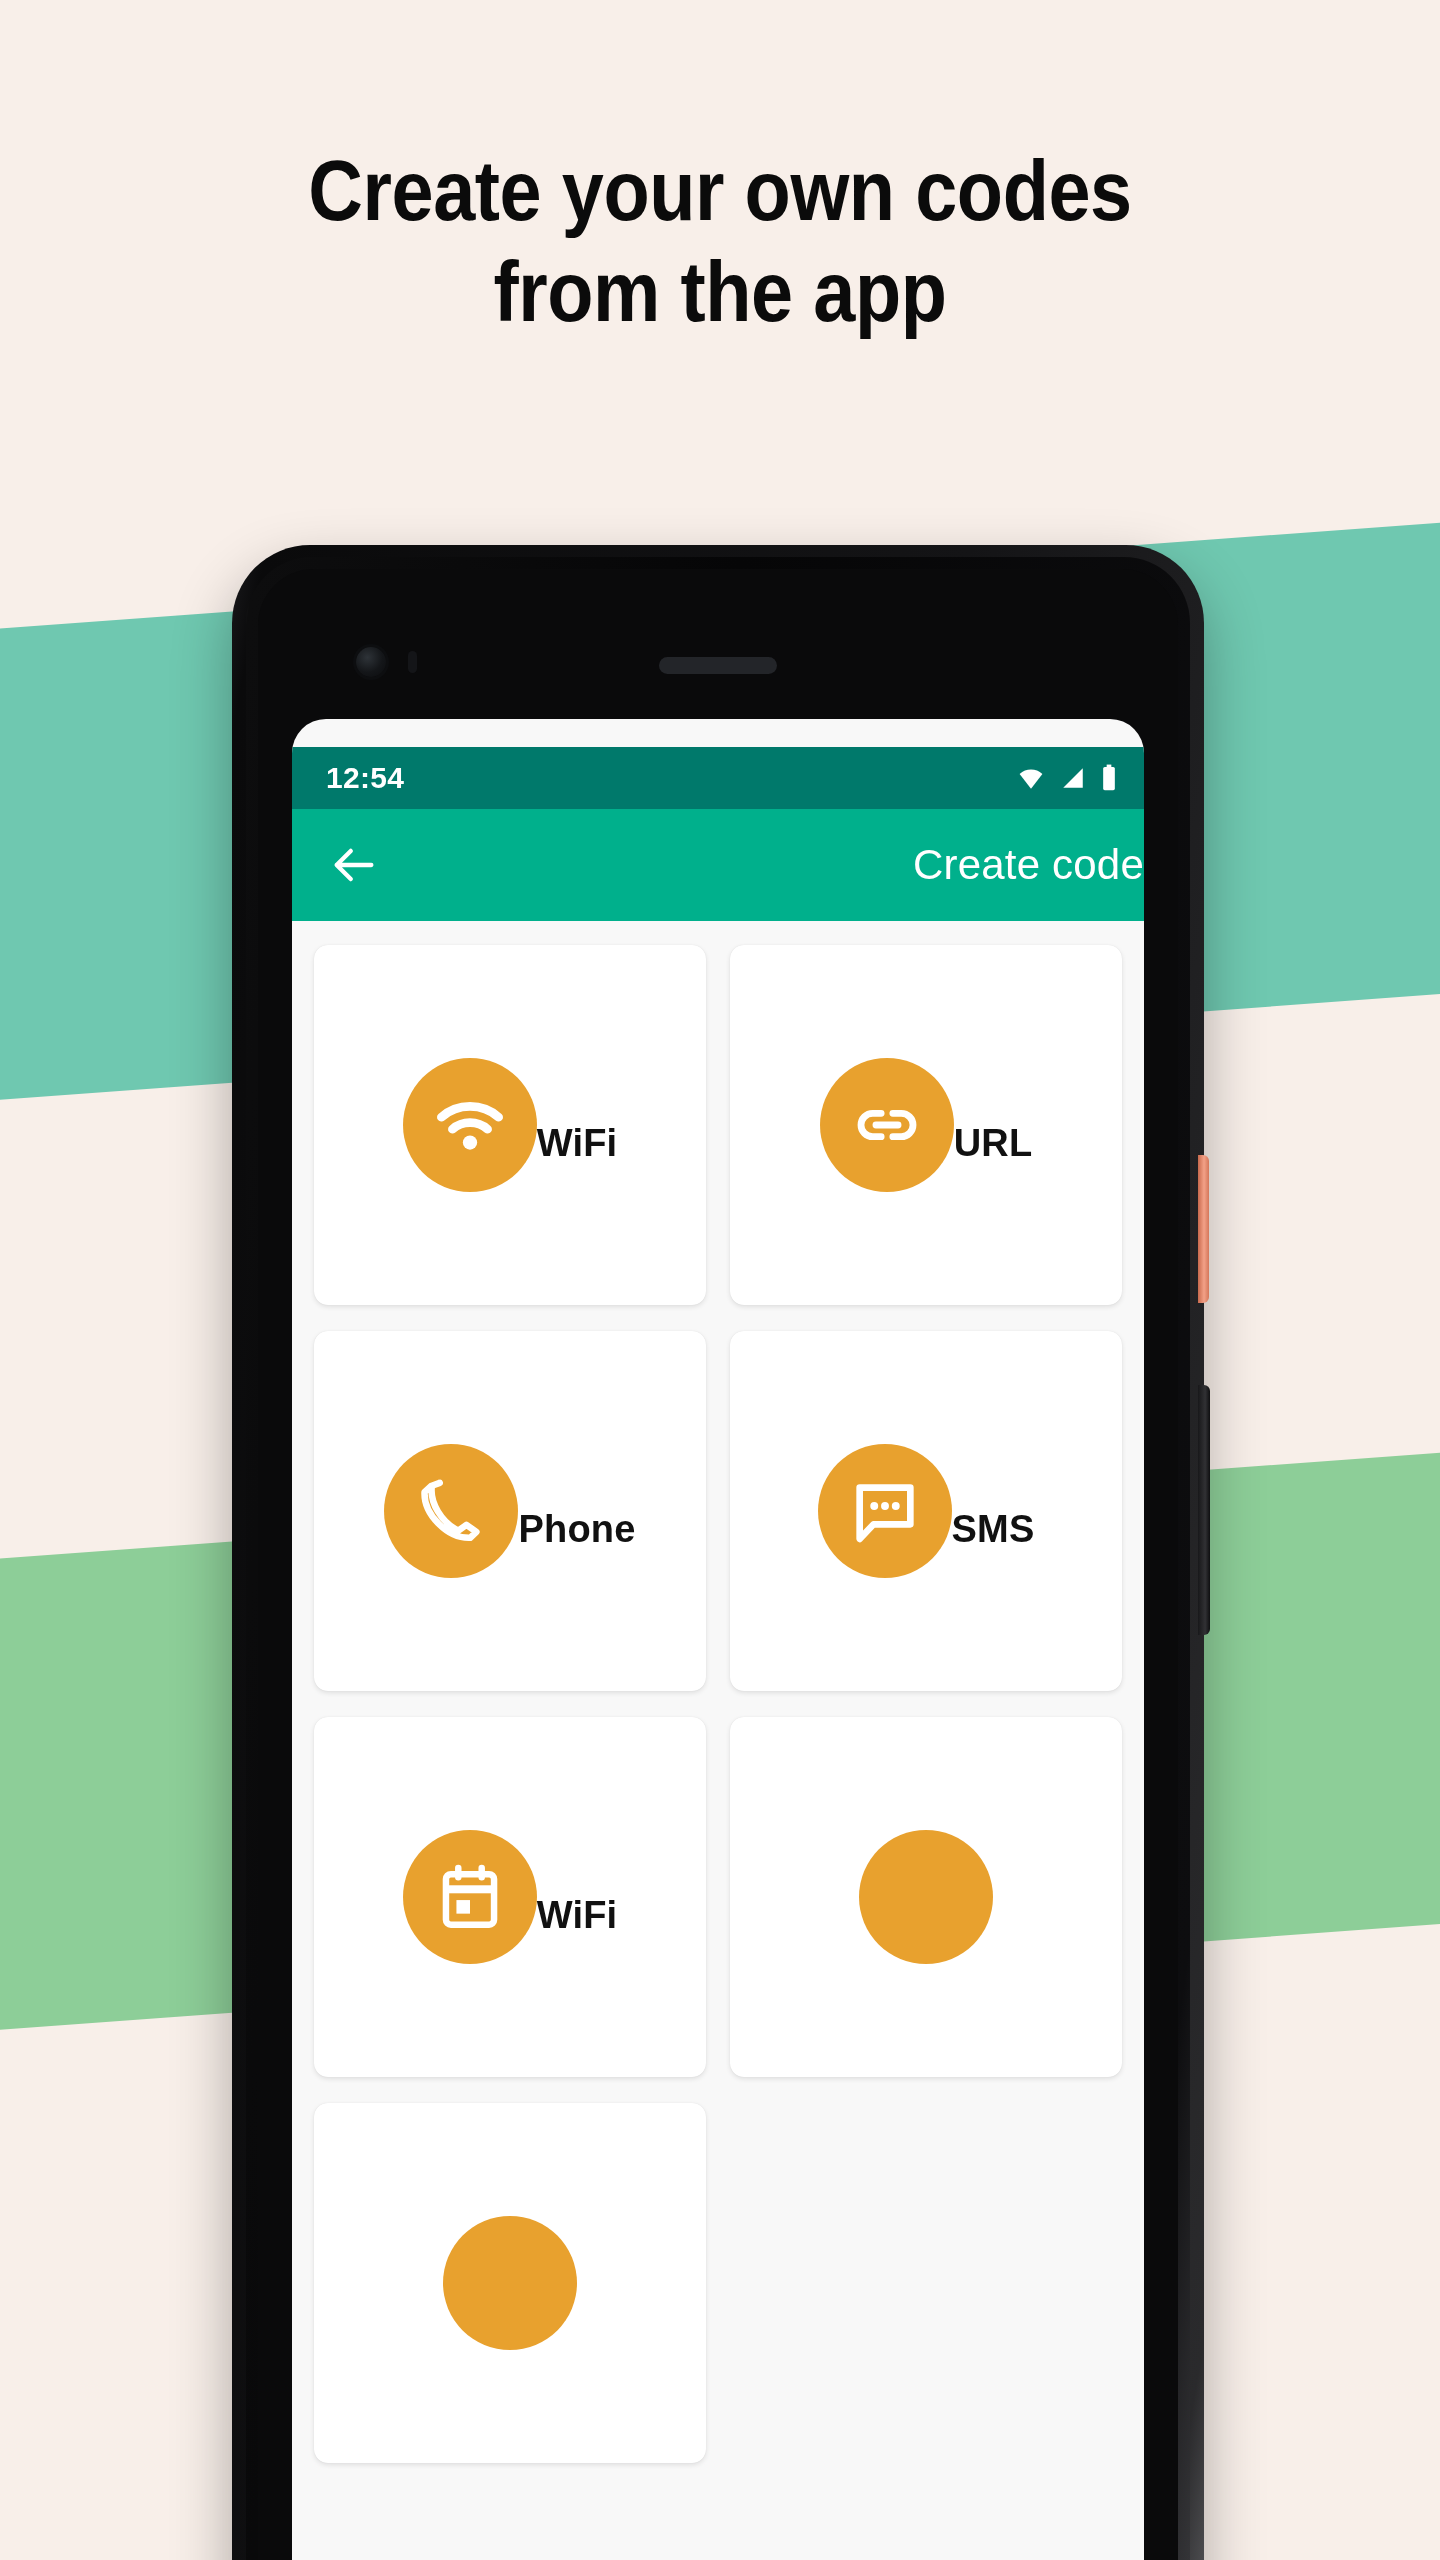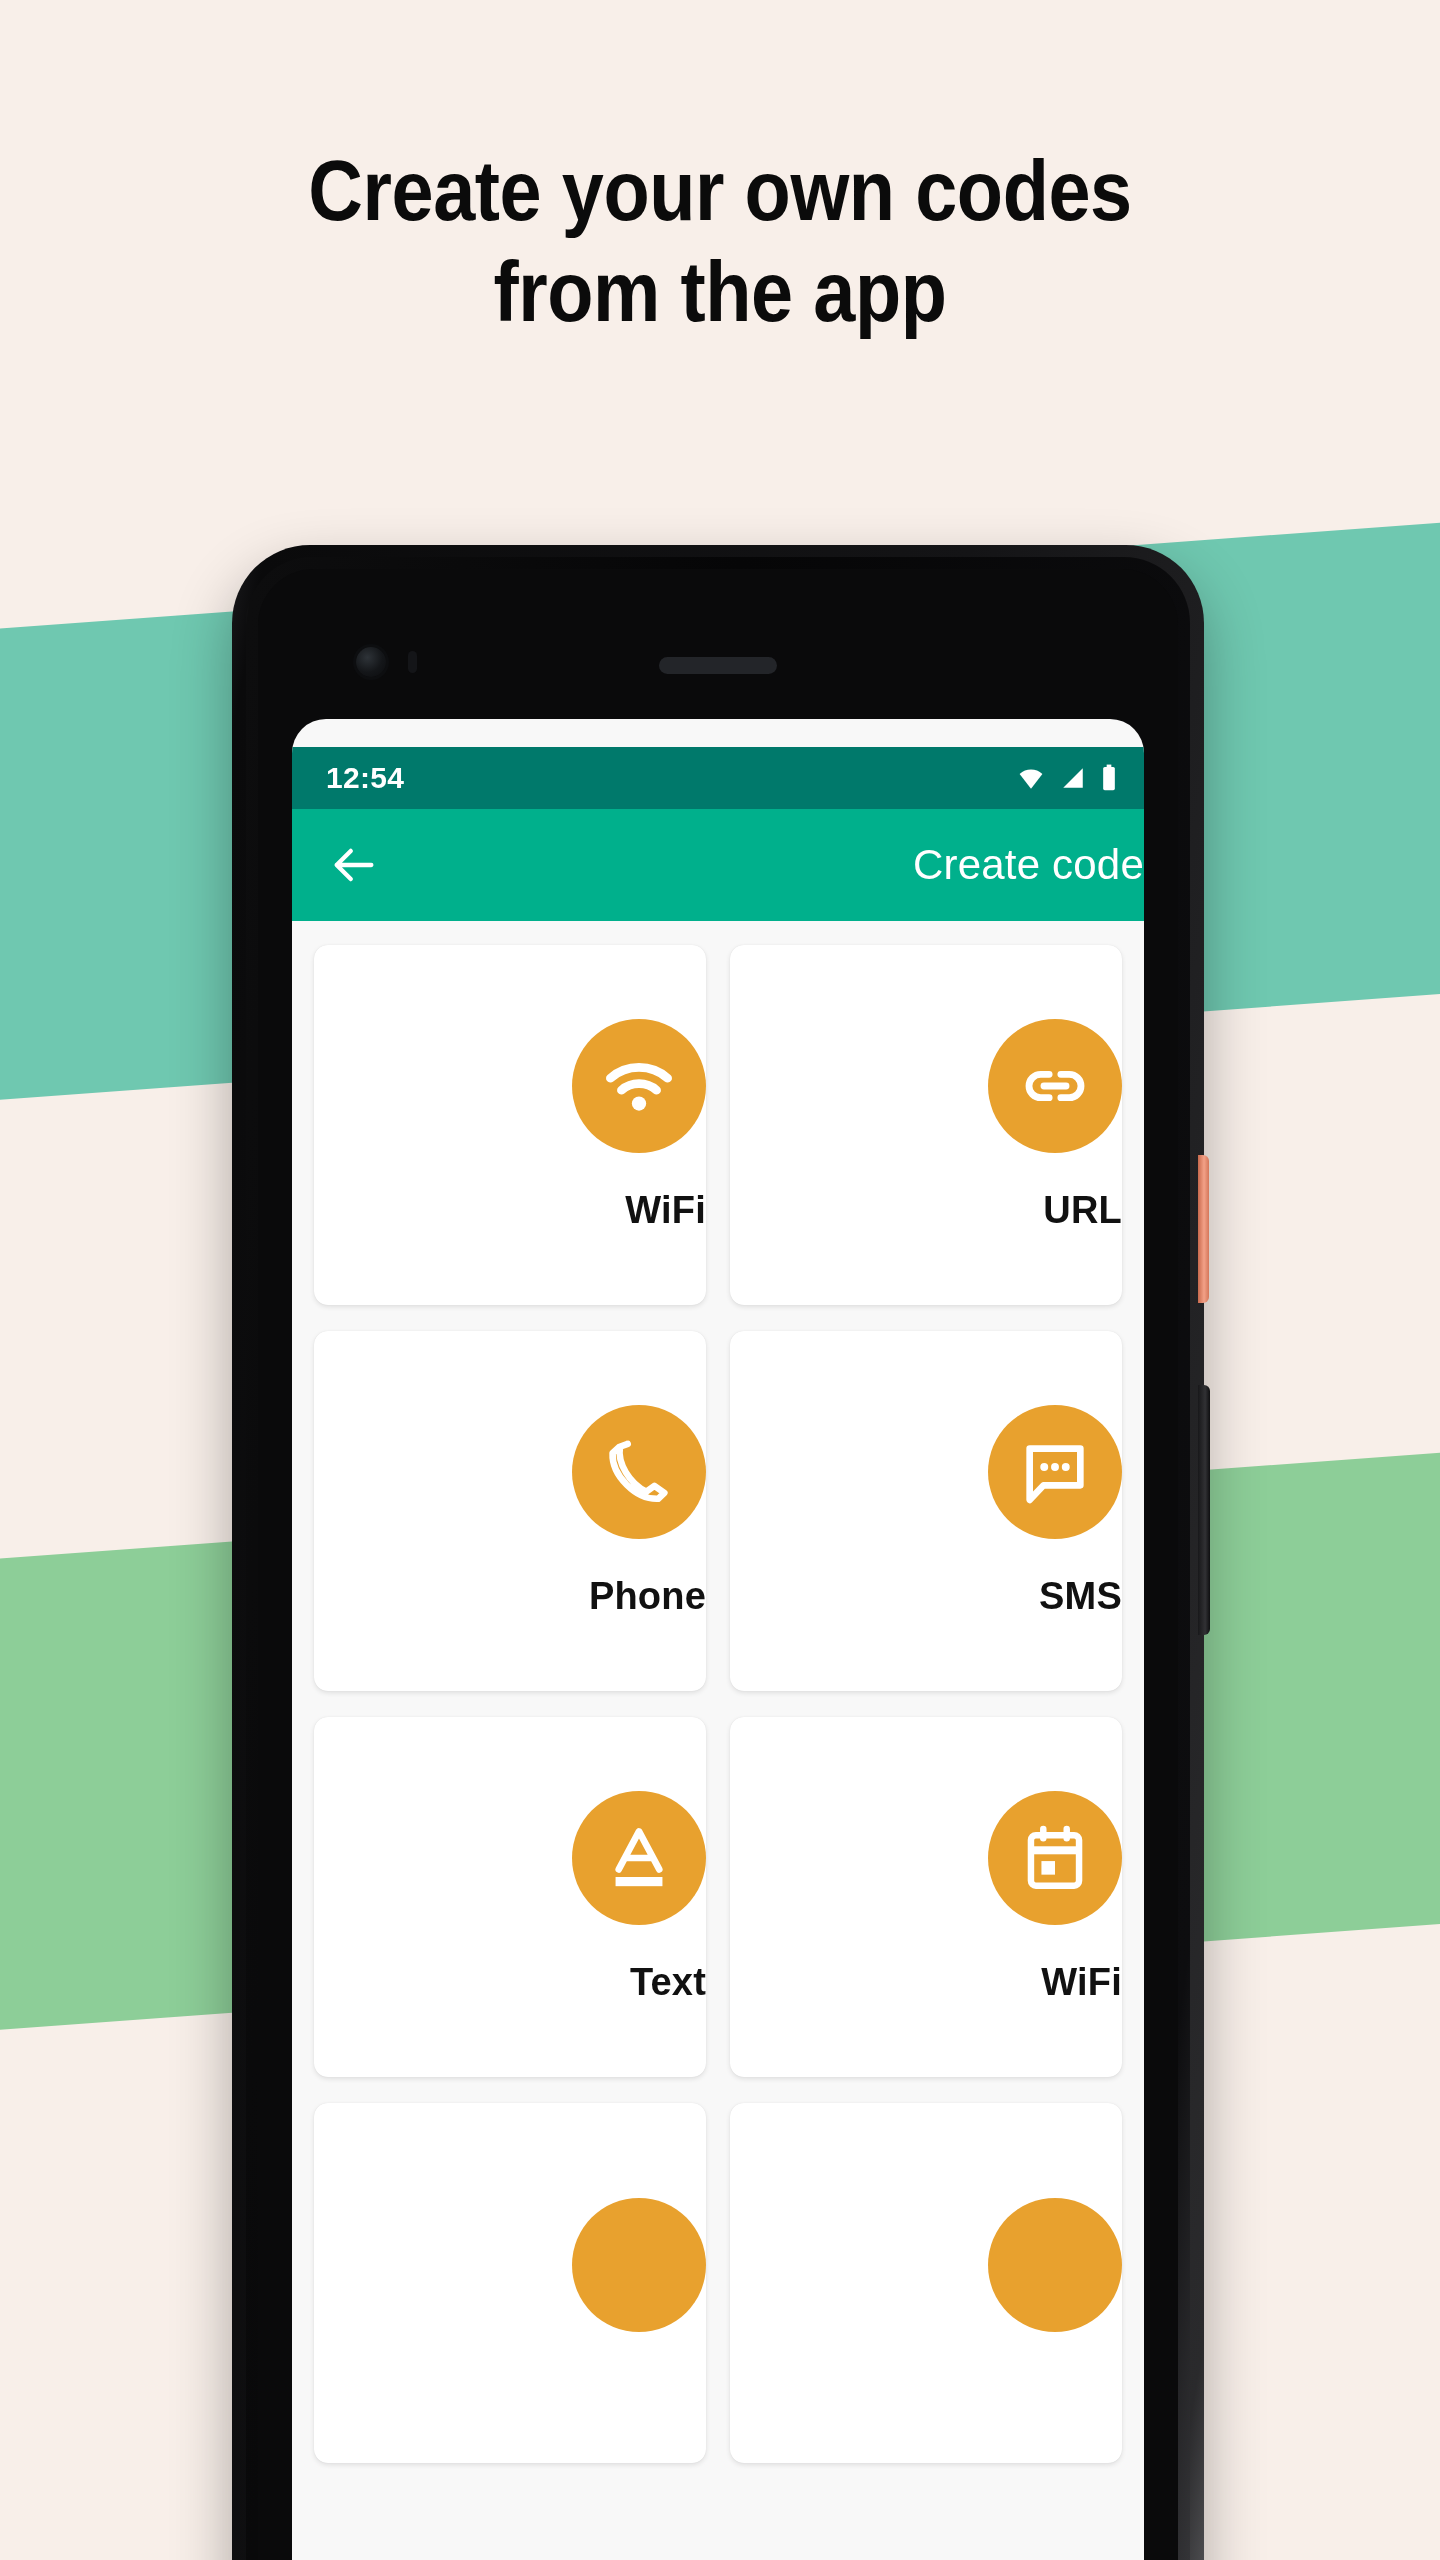--- a/index.html
+++ b/index.html
@@ -132,22 +132,22 @@
     padding:24px 22px 0 22px;
     display:grid;
     grid-template-columns:1fr 1fr;
     gap:26px 24px;
   }
   .card {
     background:#ffffff;
     border-radius:14px;
     height:360px;
     display:flex;
-    flex-direction:column;
-    align-items:flex-end;
+    flex-direction:row;
+    align-items:center;
     justify-content:center;
     box-shadow:0 2px 5px rgba(0,0,0,0.10), 0 0 1px rgba(0,0,0,0.10);
     cursor:pointer;
   }
   .icon-circle {
     width:134px; height:134px;
     border-radius:50%;
     background:#E8A12E;
     display:flex; align-items:center; justify-content:center;
     flex:none;
@@ -269,29 +269,20 @@
             <svg width="76" height="76" viewBox="0 0 24 24">
               <path fill="none" stroke="#fff" stroke-width="2.1" stroke-linejoin="round" d="M4 4.6 H20 V16.2 H8.4 L4 20.8 Z"></path>
               <circle cx="8.6" cy="10.4" r="1.25" fill="#fff"></circle>
               <circle cx="12" cy="10.4" r="1.25" fill="#fff"></circle>
               <circle cx="15.4" cy="10.4" r="1.25" fill="#fff"></circle>
             </svg>
           </div>
           <div class="card-label">SMS</div>
         </div>
 
-        <div class="card">
-          <div class="icon-circle">
-            <svg width="76" height="76" viewBox="0 0 24 24">
-              <path fill="none" stroke="#fff" stroke-width="2.1" stroke-linejoin="round" stroke-linecap="round" d="M5.6 15.6 L12 3.6 L18.4 15.6 M8 12 H16"></path>
-              <rect x="4.6" y="18" width="14.8" height="2.9" fill="#fff"></rect>
-            </svg>
-          </div>
-          <div class="card-label">Text</div>
-        </div>
 
         <div class="card">
           <div class="icon-circle">
             <svg width="74" height="74" viewBox="0 0 24 24">
               <g fill="none" stroke="#fff" stroke-width="2.1" stroke-linejoin="round" stroke-linecap="round">
                 <rect x="4.2" y="4.6" width="15.6" height="16.4" rx="1.6"></rect>
                 <path d="M8.2 2.6 V5.6 M15.8 2.6 V5.6"></path>
               </g>
               <rect x="4.2" y="8.2" width="15.6" height="2.6" fill="#fff"></rect>
               <rect x="7.6" y="13" width="4.4" height="4.4" fill="#fff"></rect>

